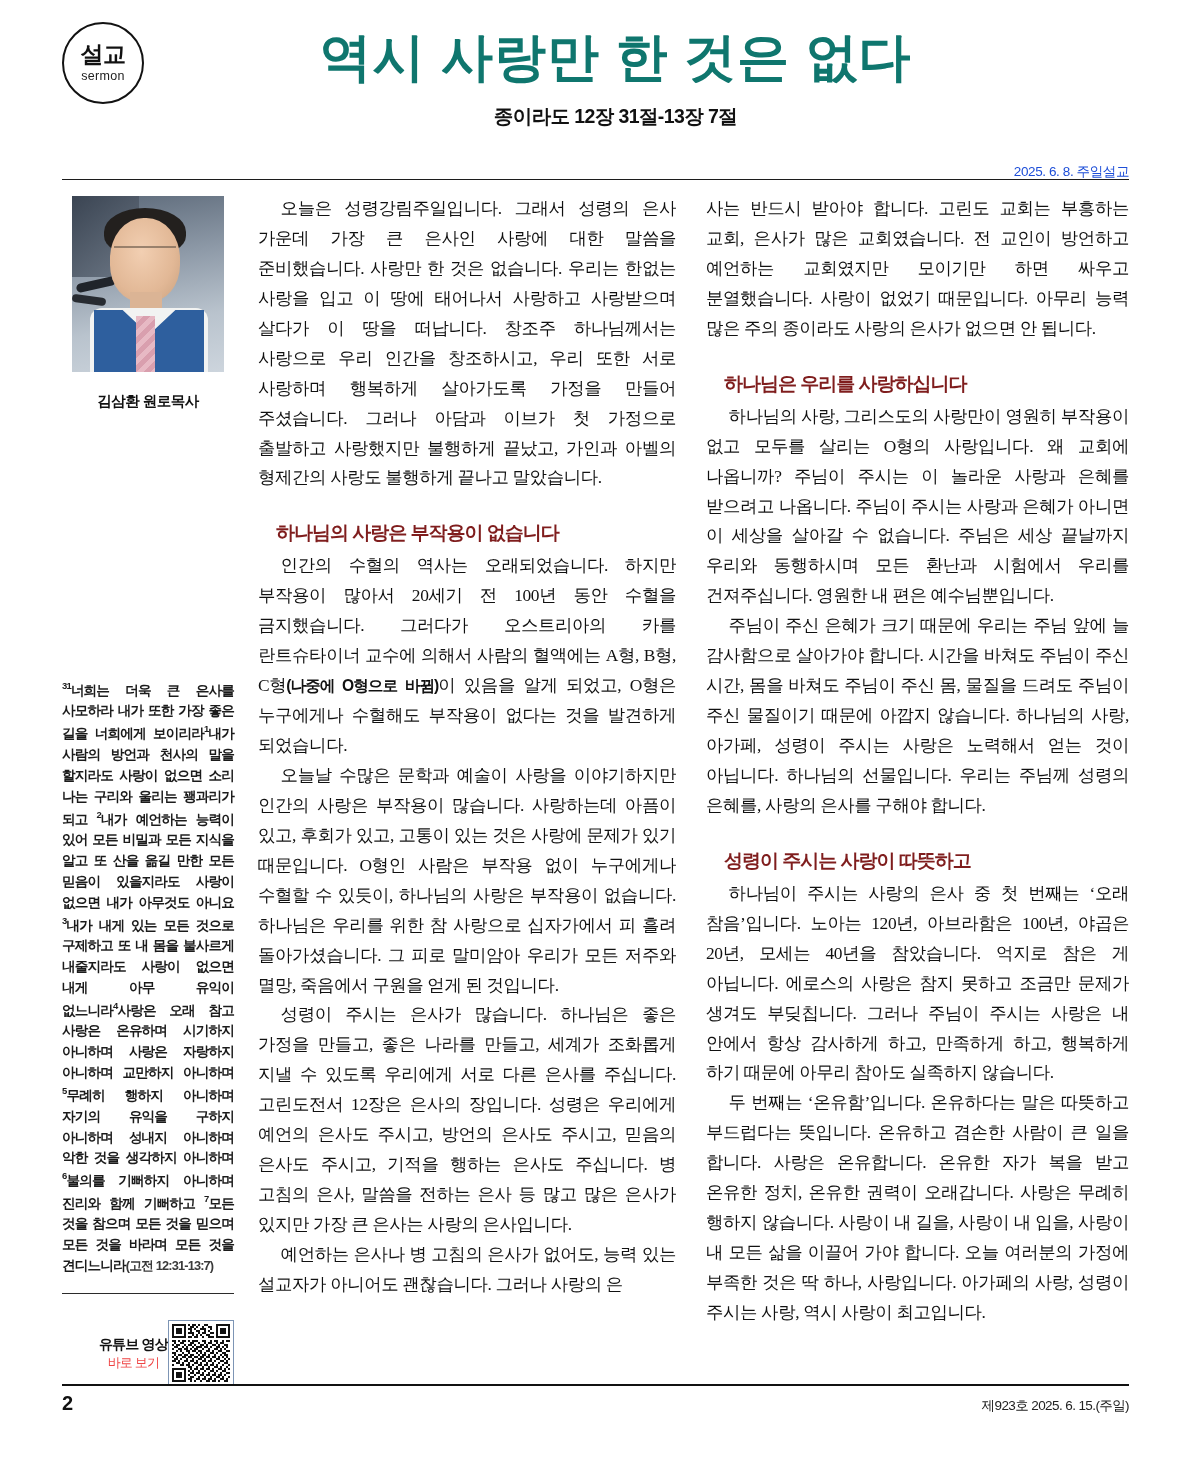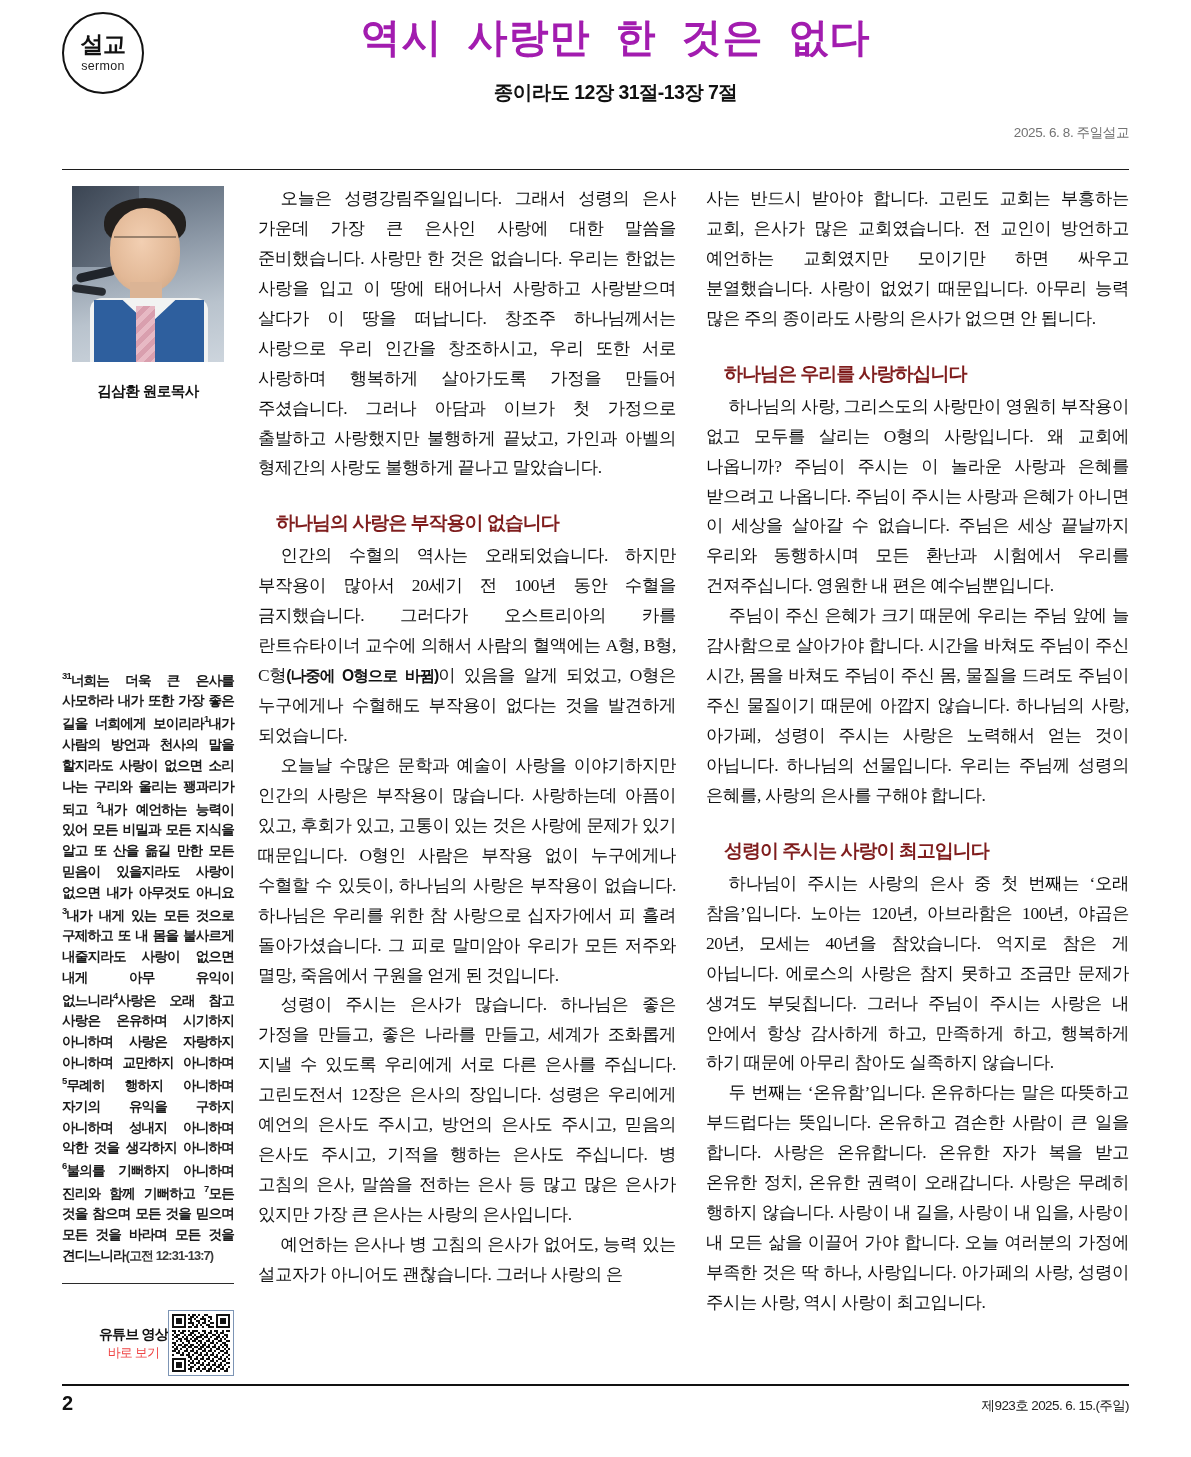--- a/index.html
+++ b/index.html
@@ -15,21 +15,21 @@
     color: #1a1a1a;
     position: relative;
     overflow: hidden;
   }
   .page {
     position: absolute;
     left: 0; top: 0;
     width: 1191px;
     height: 1457px;
     box-sizing: border-box;
-    padding: 0 62px;
+    padding: 10px 62px;
   }
 
   
   .header {
     position: relative;
     height: 160px;
   }
   .sermon-stamp {
     position: absolute;
     left: 0;
@@ -57,42 +57,42 @@
     margin-top: 4px;
     color: #222;
     letter-spacing: 0.3px;
   }
   .title-block {
     text-align: center;
     padding-top: 18px;
     margin-left: 40px;
   }
   .sermon-title {
-    font-family: Liberation Mono, monospace;
-    font-size: 40px;
-    font-weight: 700;
-    color: #a21caf;
+    font-family: Liberation Sans, sans-serif;
+    font-size: 52px;
+    font-weight: 700;
+    color: #0f766e;
     letter-spacing: 1px;
     line-height: 1.15;
     margin: 0;
   }
   .sermon-scripture {
     font-family: "Liberation Sans", sans-serif;
     font-size: 19.5px;
     font-weight: 700;
     color: #111;
     margin-top: 15px;
     letter-spacing: -0.6px;
   }
   .sermon-date {
     font-family: "Liberation Sans", sans-serif;
     font-size: 13.5px;
-    color: #737373;
+    color: #1d4ed8;
     text-align: right;
-    margin-top: 18px;
+    margin-top: 33px;
     letter-spacing: -0.4px;
   }
   .rule-top {
     border-top: 1.6px solid #1c1c1c;
     margin-top: 9px;
   }
 
   
   .body-grid {
     display: flex;
@@ -590,21 +590,21 @@
         <p class="para">오늘날 수많은 문학과 예술이 사랑을 이야기하지만 인간의 사랑은 부작용이 많습니다. 사랑하는데 아픔이 있고, 후회가 있고, 고통이 있는 것은 사랑에 문제가 있기 때문입니다. O형인 사람은 부작용 없이 누구에게나 수혈할 수 있듯이, 하나님의 사랑은 부작용이 없습니다. 하나님은 우리를 위한 참 사랑으로 십자가에서 피 흘려 돌아가셨습니다. 그 피로 말미암아 우리가 모든 저주와 멸망, 죽음에서 구원을 얻게 된 것입니다.</p>
         <p class="para">성령이 주시는 은사가 많습니다. 하나님은 좋은 가정을 만들고, 좋은 나라를 만들고, 세계가 조화롭게 지낼 수 있도록 우리에게 서로 다른 은사를 주십니다. 고린도전서 12장은 은사의 장입니다. 성령은 우리에게 예언의 은사도 주시고, 방언의 은사도 주시고, 믿음의 은사도 주시고, 기적을 행하는 은사도 주십니다. 병 고침의 은사, 말씀을 전하는 은사 등 많고 많은 은사가 있지만 가장 큰 은사는 사랑의 은사입니다.</p>
         <p class="para">예언하는 은사나 병 고침의 은사가 없어도, 능력 있는 설교자가 아니어도 괜찮습니다. 그러나 사랑의 은</p>
       </div>
 
     <div class="col-right">
         <p class="para" style="text-indent: 0px;">사는 반드시 받아야 합니다. 고린도 교회는 부흥하는 교회, 은사가 많은 교회였습니다. 전 교인이 방언하고 예언하는 교회였지만 모이기만 하면 싸우고 분열했습니다. 사랑이 없었기 때문입니다. 아무리 능력 많은 주의 종이라도 사랑의 은사가 없으면 안 됩니다.</p>
         <div class="sub-head">하나님은 우리를 사랑하십니다</div>
         <p class="para">하나님의 사랑, 그리스도의 사랑만이 영원히 부작용이 없고 모두를 살리는 O형의 사랑입니다. 왜 교회에 나옵니까? 주님이 주시는 이 놀라운 사랑과 은혜를 받으려고 나옵니다. 주님이 주시는 사랑과 은혜가 아니면 이 세상을 살아갈 수 없습니다. 주님은 세상 끝날까지 우리와 동행하시며 모든 환난과 시험에서 우리를 건져주십니다. 영원한 내 편은 예수님뿐입니다.</p>
         <p class="para">주님이 주신 은혜가 크기 때문에 우리는 주님 앞에 늘 감사함으로 살아가야 합니다. 시간을 바쳐도 주님이 주신 시간, 몸을 바쳐도 주님이 주신 몸, 물질을 드려도 주님이 주신 물질이기 때문에 아깝지 않습니다. 하나님의 사랑, 아가페, 성령이 주시는 사랑은 노력해서 얻는 것이 아닙니다. 하나님의 선물입니다. 우리는 주님께 성령의 은혜를, 사랑의 은사를 구해야 합니다.</p>
-        <div class="sub-head">성령이 주시는 사랑이 최고입니다</div>
+        <div class="sub-head">성령이 주시는 사랑이 따뜻하고</div>
         <p class="para">하나님이 주시는 사랑의 은사 중 첫 번째는 ‘오래 참음’입니다. 노아는 120년, 아브라함은 100년, 야곱은 20년, 모세는 40년을 참았습니다. 억지로 참은 게 아닙니다. 에로스의 사랑은 참지 못하고 조금만 문제가 생겨도 부딪칩니다. 그러나 주님이 주시는 사랑은 내 안에서 항상 감사하게 하고, 만족하게 하고, 행복하게 하기 때문에 아무리 참아도 실족하지 않습니다.</p>
         <p class="para">두 번째는 ‘온유함’입니다. 온유하다는 말은 따뜻하고 부드럽다는 뜻입니다. 온유하고 겸손한 사람이 큰 일을 합니다. 사랑은 온유합니다. 온유한 자가 복을 받고 온유한 정치, 온유한 권력이 오래갑니다. 사랑은 무례히 행하지 않습니다. 사랑이 내 길을, 사랑이 내 입을, 사랑이 내 모든 삶을 이끌어 가야 합니다. 오늘 여러분의 가정에 부족한 것은 딱 하나, 사랑입니다. 아가페의 사랑, 성령이 주시는 사랑, 역시 사랑이 최고입니다.</p>
       </div>
 
   </div>
 
   <div class="footer">
     <div class="rule-bottom"></div>
     <div class="footer-row">
       <div class="page-num">2</div>

